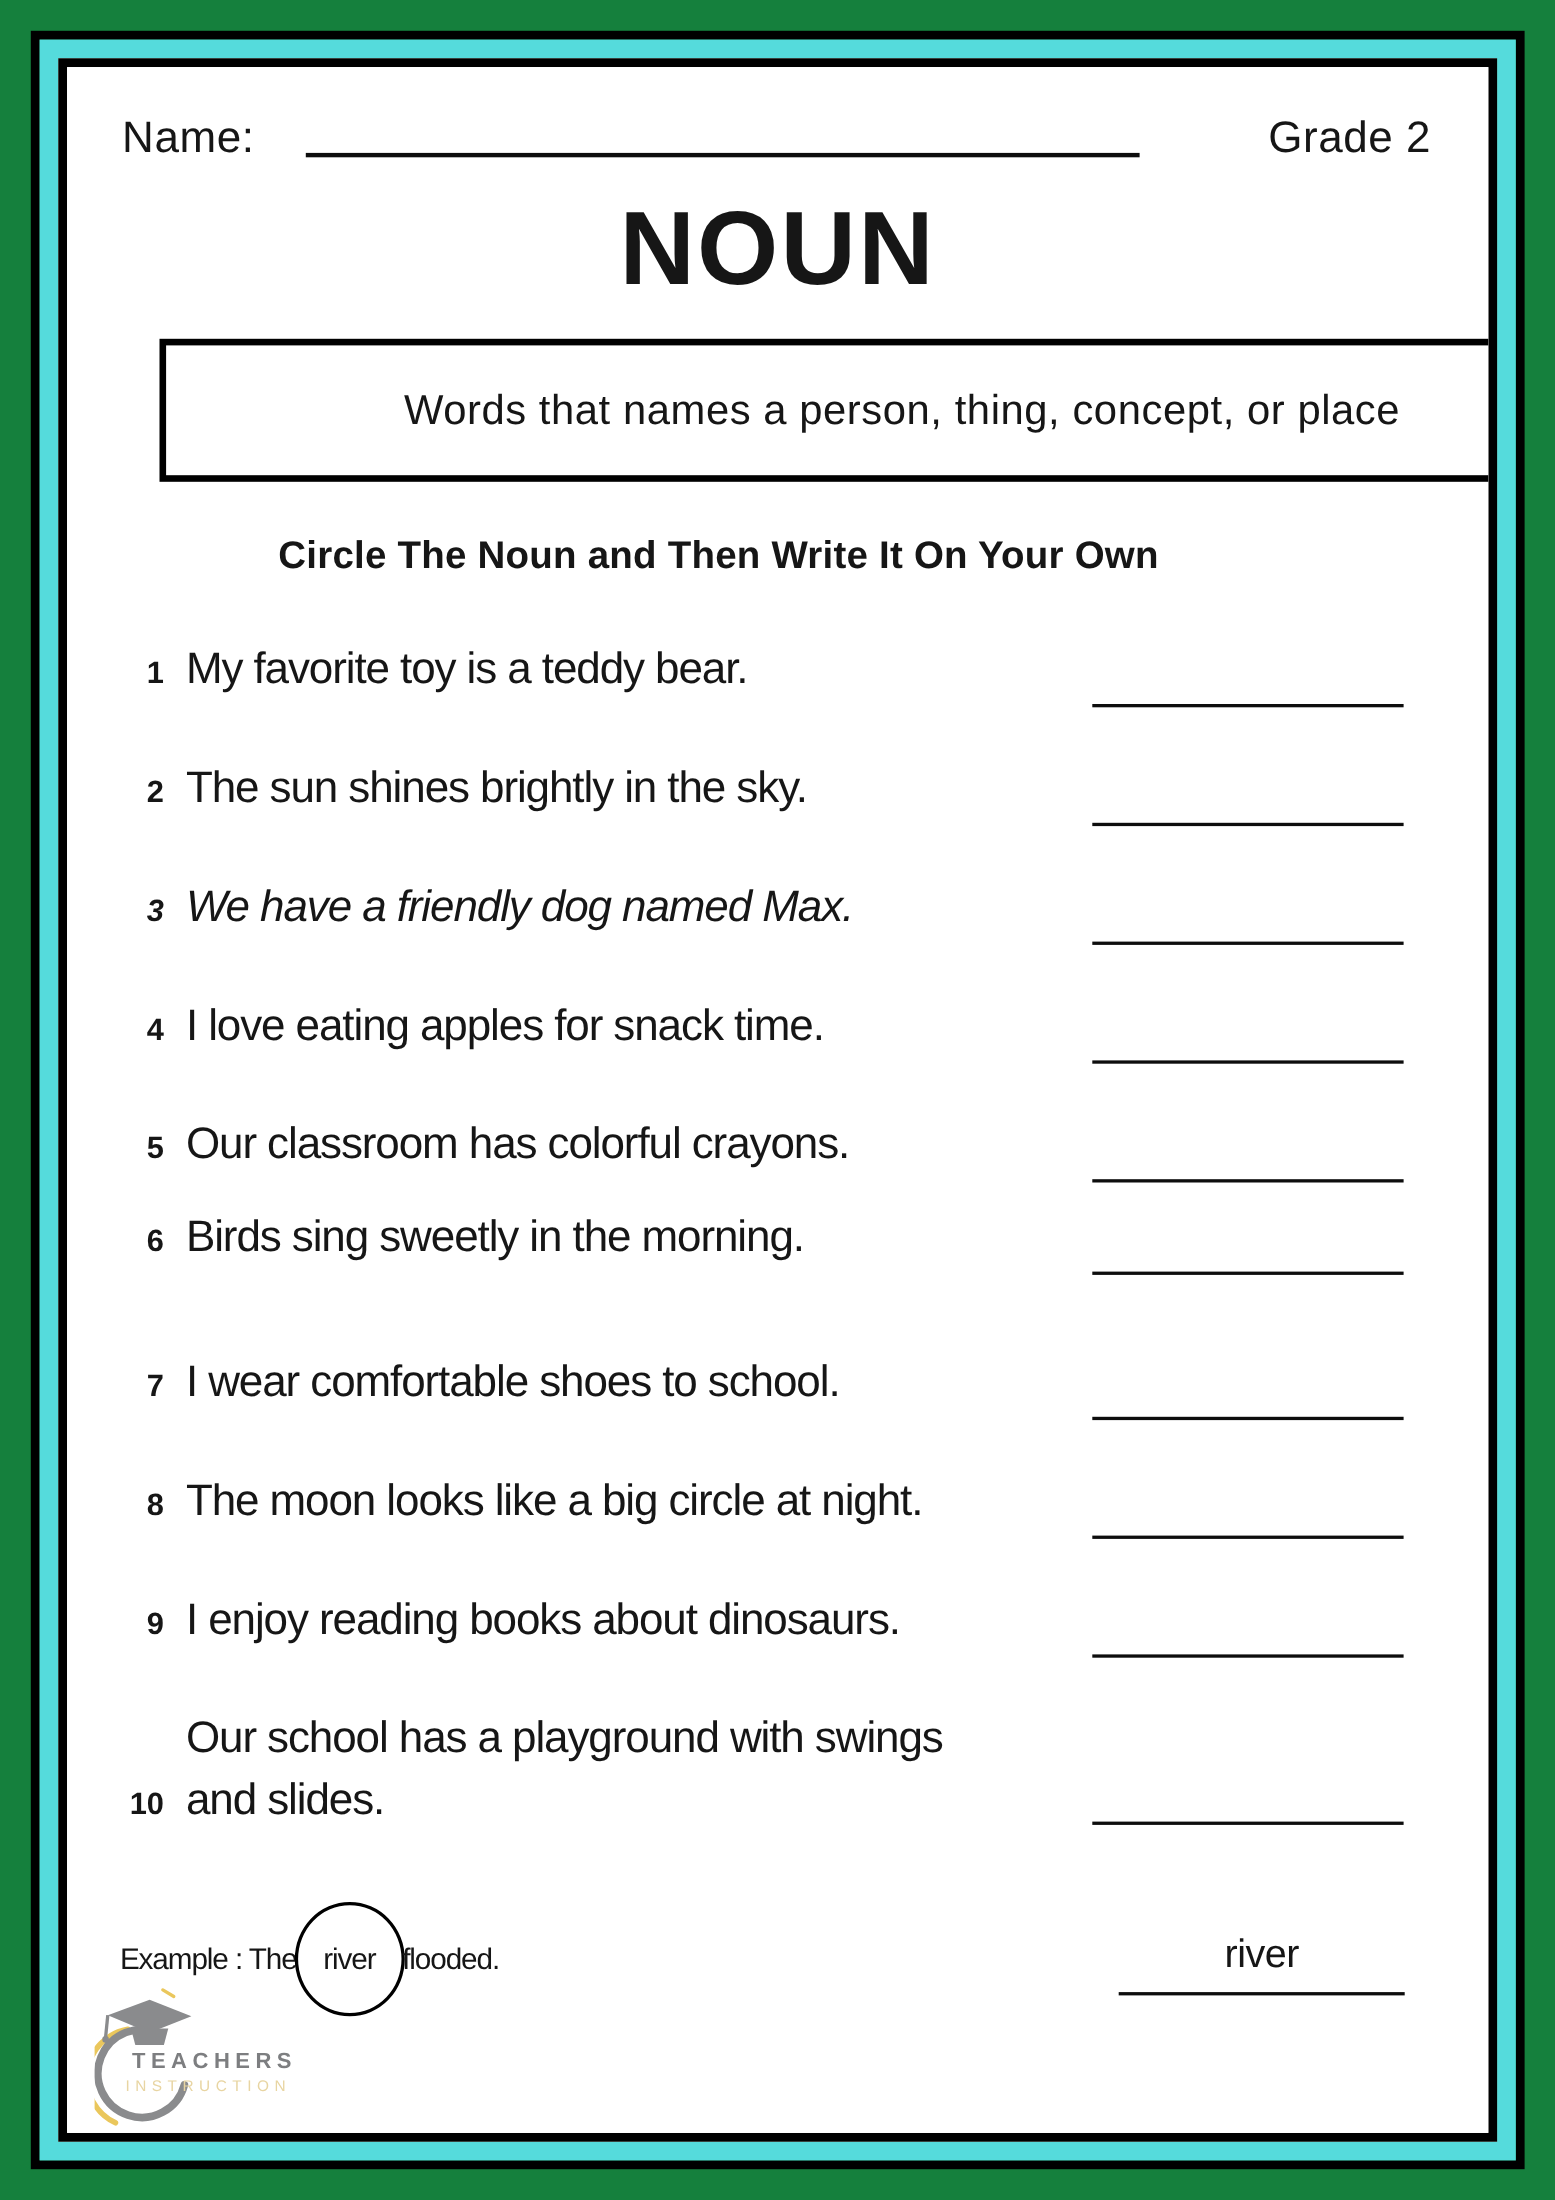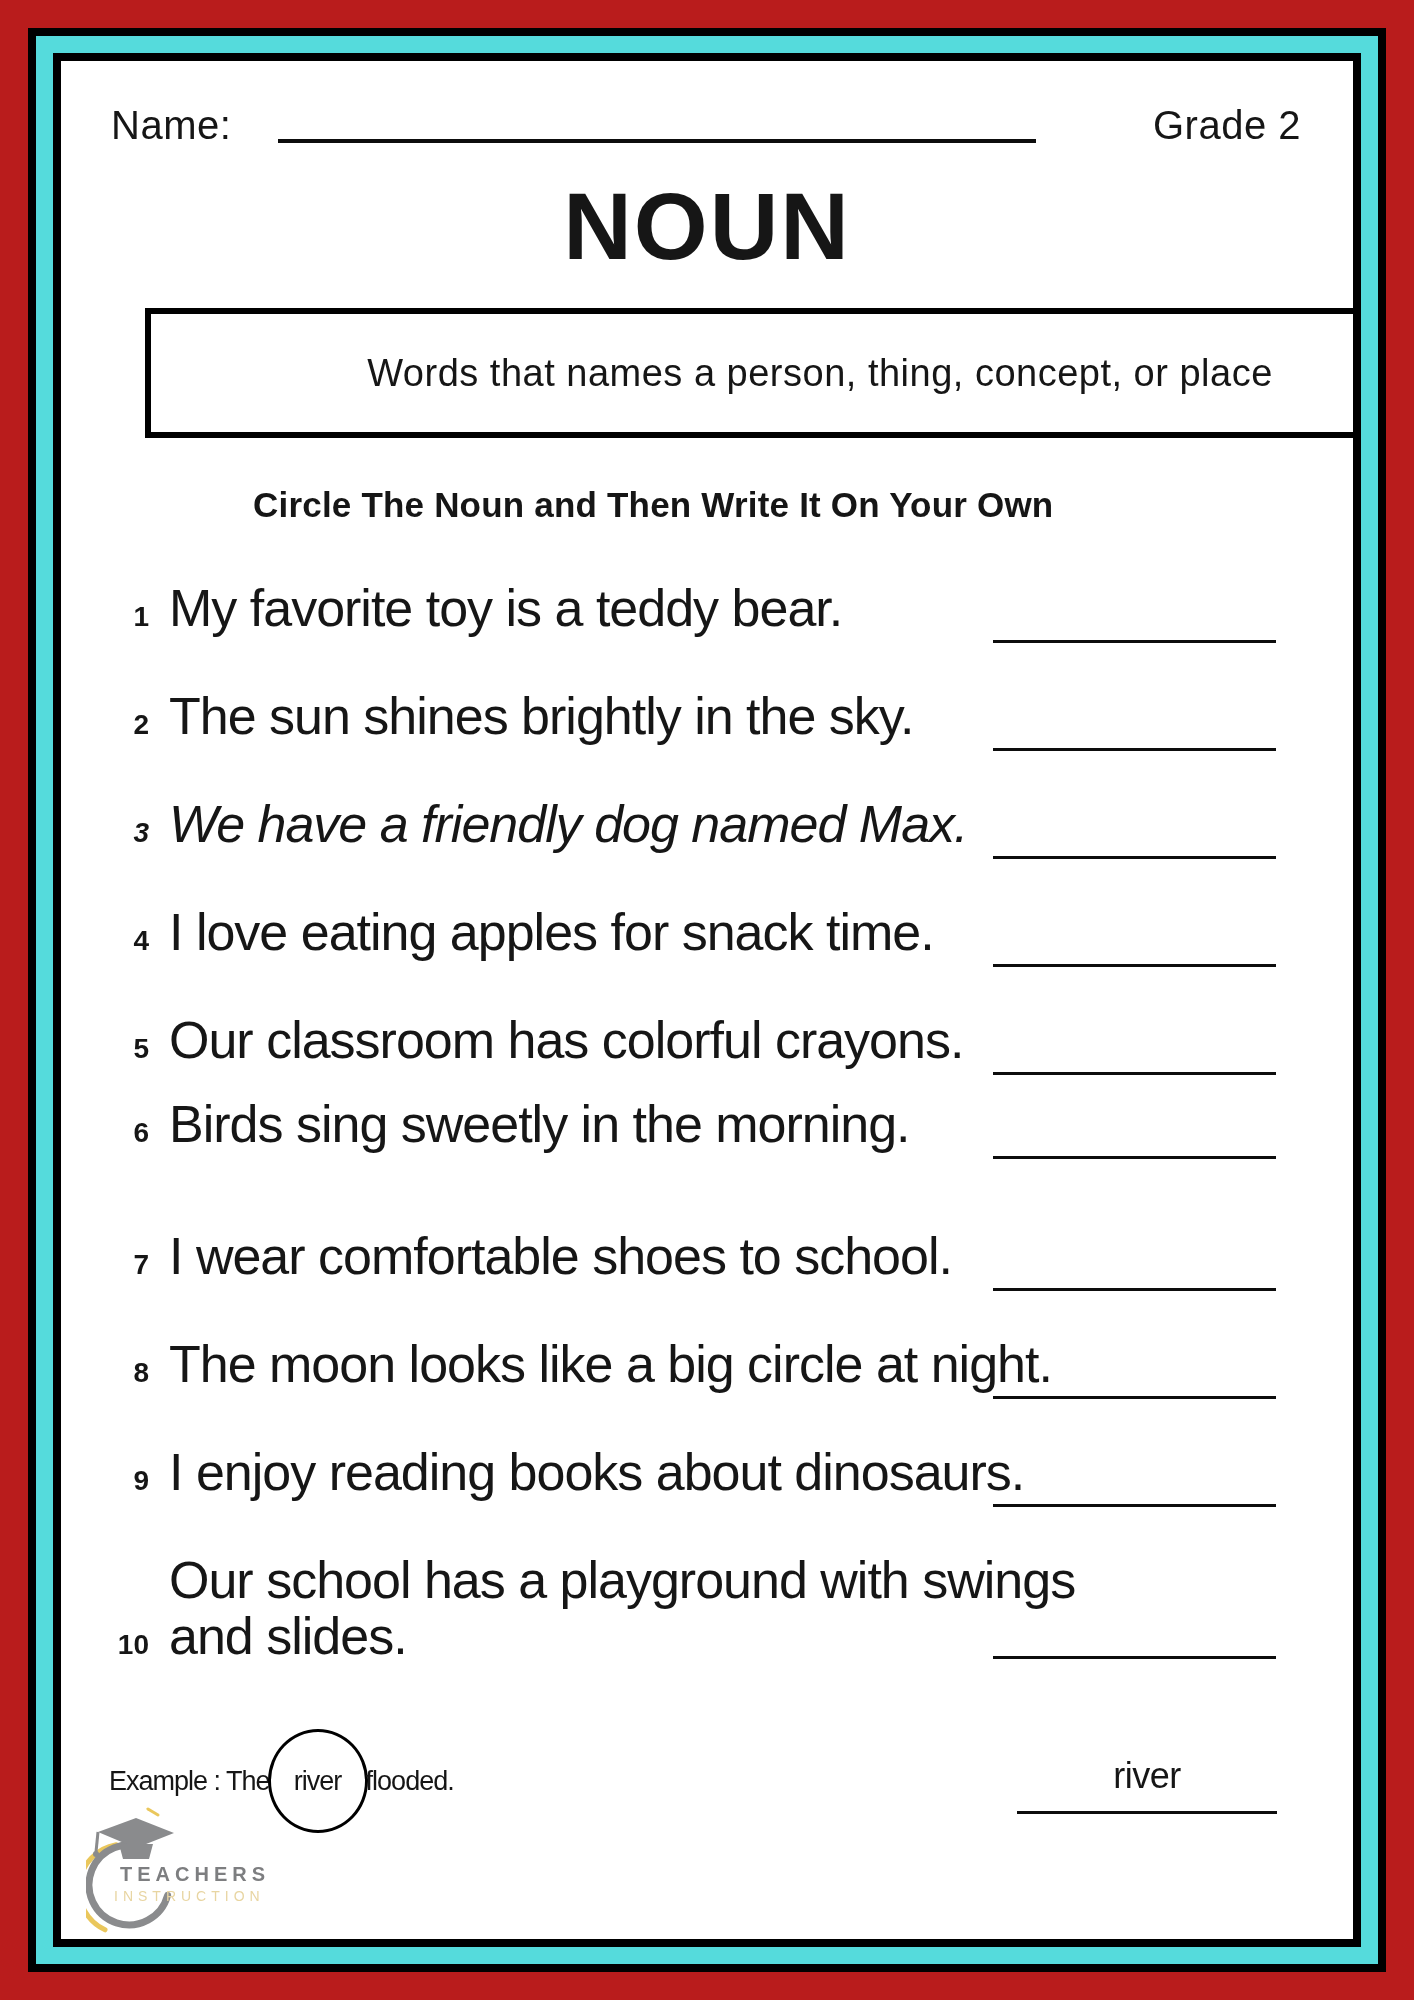--- a/index.html
+++ b/index.html
@@ -4,21 +4,21 @@
 <style>
   :root{
     --teal:#55DBDC;
     --ink:#161616;
     --logo-gray:#7D7E80;
     --logo-yellow:#EAC75C;
     --logo-tan:#E8D5A2;
   }
   *{margin:0;padding:0;box-sizing:border-box;}
   body{background:#ffffff;font-family:"Liberation Sans",sans-serif;color:var(--ink);}
-  .page{width:1414px;height:2000px;background:#b91c1c;padding:28px;position:relative;}
+  .page{width:1414px;height:2000px;background:#15803d;padding:28px;position:relative;}
   .frame-black-outer{width:100%;height:100%;border:8px solid #000;}
   .frame-teal{width:100%;height:100%;border:17px solid var(--teal);}
   .frame-black-inner{width:100%;height:100%;border:8px solid #000;background:#fff;}
   .content{position:relative;width:100%;height:100%;background:#fff;overflow:hidden;}
 
   
   .name-label{position:absolute;left:50px;top:42px;font-size:40px;letter-spacing:0.5px;}
   .name-line{position:absolute;left:217px;top:78px;width:758px;height:4px;background:#0d0d0d;}
   .grade-label{position:absolute;right:52px;top:42px;font-size:40px;letter-spacing:0.5px;}
   .title{position:absolute;left:0;right:0;top:118px;text-align:center;font-size:95px;font-weight:bold;letter-spacing:2px;line-height:1;}
@@ -28,21 +28,21 @@
     display:flex;align-items:center;justify-content:center;}
   .definition-text{font-size:38px;letter-spacing:0.5px;}
 
   
   .instruction{position:absolute;left:192px;top:424px;font-size:35px;font-weight:bold;letter-spacing:0.2px;}
 
   
   .items{position:absolute;left:0;top:0;width:100%;height:100%;}
   .row{position:absolute;left:48px;width:1244px;}
   .num{display:inline-block;width:40px;text-align:right;font-size:28px;font-weight:bold;vertical-align:baseline;}
-  .sentence{display:inline-block;margin-left:20px;font-size:52px;letter-spacing:-1px;line-height:56px;vertical-align:baseline;}
+  .sentence{display:inline-block;margin-left:20px;font-size:40px;letter-spacing:-1px;line-height:56px;vertical-align:baseline;}
   .blank{position:absolute;left:884px;top:60px;width:283px;height:3px;background:#0d0d0d;}
   .row.two-line .blank{top:104px;}
 
   
   .example-row{position:absolute;left:48px;top:1662px;height:116px;display:flex;align-items:center;font-size:27px;letter-spacing:-1px;}
   .example-prefix{margin-right:2px;}
   .word-circle{display:inline-flex;align-items:center;justify-content:center;width:100px;height:104px;
     border:3px solid #000;border-radius:50%;margin:0 -4px;}
   .example-suffix{margin-left:2px;}
   .example-answer{position:absolute;left:956px;top:1694px;width:260px;text-align:center;}

